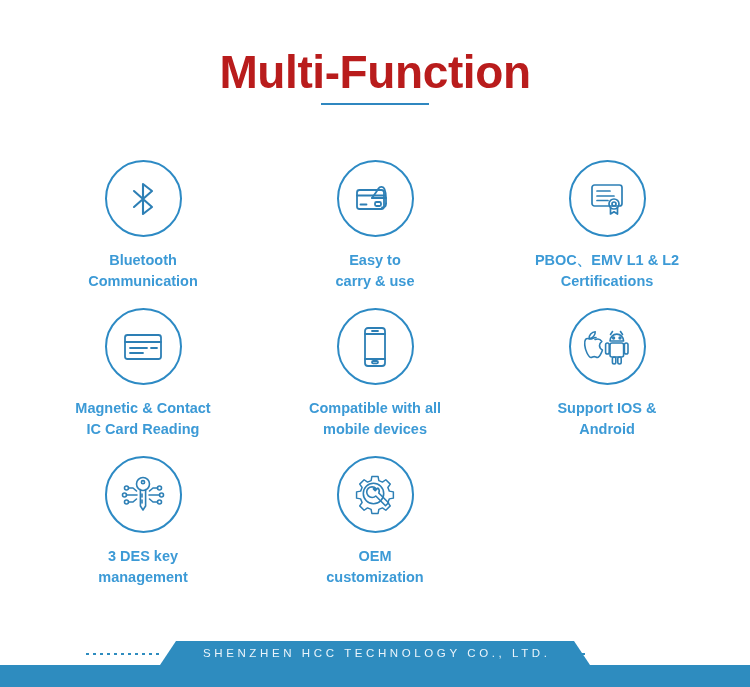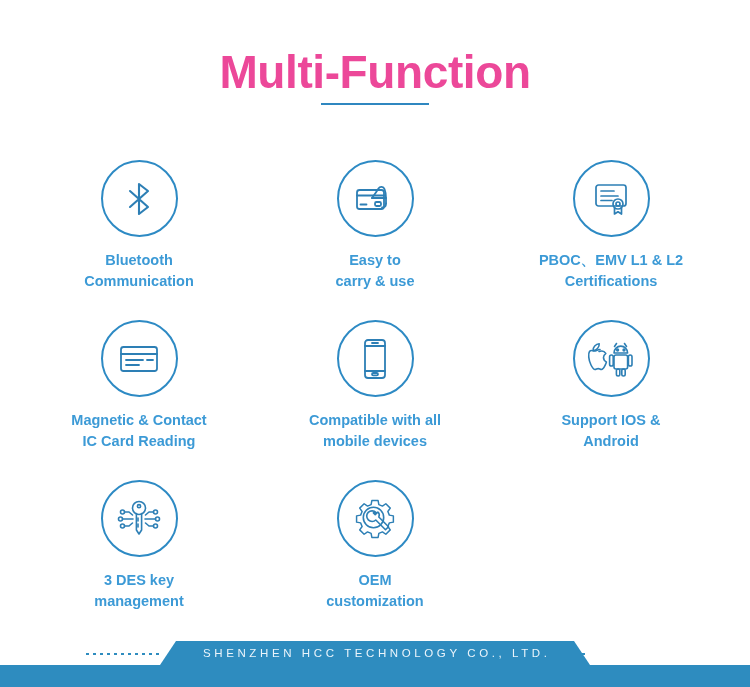--- a/index.html
+++ b/index.html
@@ -23,21 +23,21 @@
     height: 150px;
   }
   #main-title {
     position: absolute;
     top: 44px; left: 0;
     width: 750px;
     text-align: center;
     font-size: 46px;
     font-weight: bold;
     letter-spacing: -0.4px;
-    color: #ec4899;
+    color: #b91c1c;
     line-height: 56px;
     white-space: nowrap;
   }
   #subtitle-row {
     position: absolute;
     top: 103px; left: 0;
     width: 750px;
     display: flex;
     align-items: center;
     justify-content: center;
@@ -62,21 +62,20 @@
     position: absolute;
     top: 160px; left: 0;
     width: 750px;
     display: grid;
     grid-template-columns: repeat(3, 1fr);
     grid-template-rows: repeat(3, 148px);
     column-gap: 0;
     row-gap: 0;
     padding: 0 27px;
     box-sizing: border-box;
-    gap: 12px;
   }
   .feature-cell {
     display: flex;
     flex-direction: column;
     align-items: center;
   }
   .icon-circle {
     width: 77px;
     height: 77px;
     border: 2px solid #2d8ac4;

